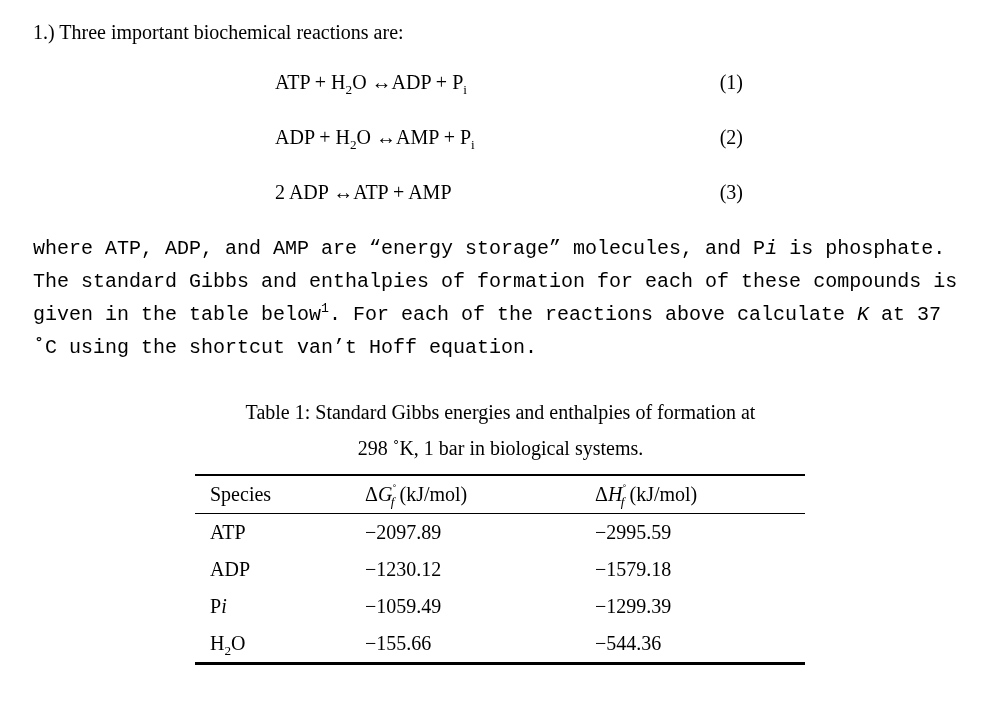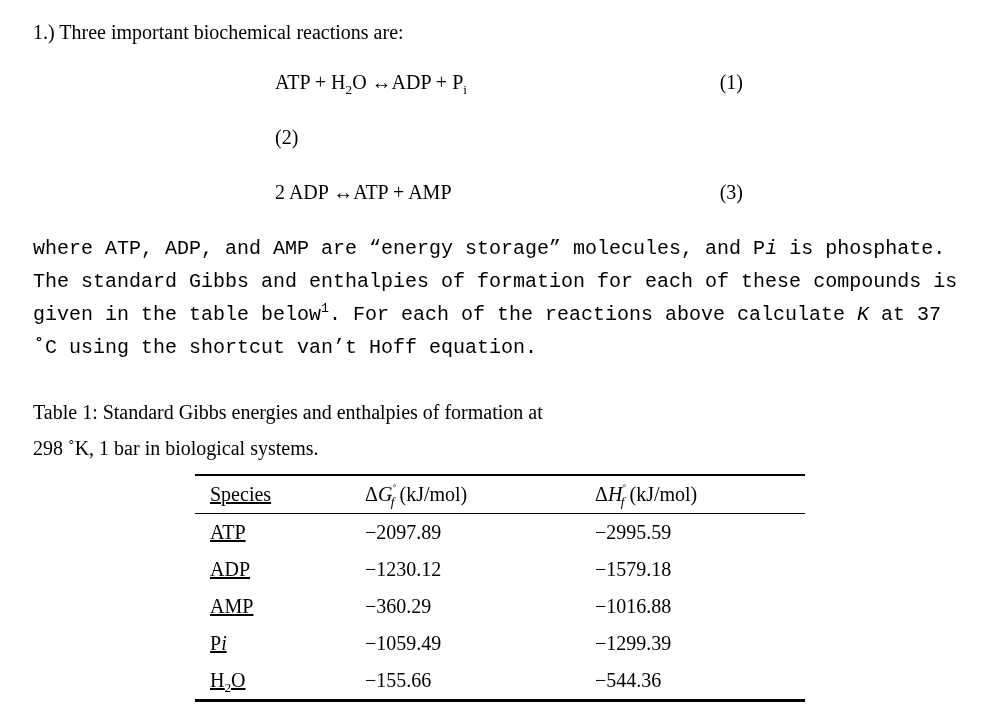--- a/index.html
+++ b/index.html
@@ -48,21 +48,21 @@
   }
   .body-par {
     margin: 26px 0 0 0;
     width: 940px;
     line-height: 33px;
     text-align: left;
     font-family: Liberation Mono, monospace;
   }
   .caption {
     margin-top: 30px;
-    text-align: left;
+    text-align: center;
     line-height: 36px;
   }
   .data-table {
     border-collapse: collapse;
     table-layout: fixed;
     width: 610px;
     margin: 8px 0 0 162px;
     border-top: 2px solid #000000;
     border-bottom: 3px solid #000000;
   }
@@ -73,21 +73,20 @@
   .data-table td {
     font-weight: normal;
     text-align: left;
     padding: 6px 0 7px 0;
     line-height: 24px;
     vertical-align: baseline;
     white-space: pre;
   }
   .data-table .col-species {
     padding-left: 15px;
-    text-decoration: underline;
   }
   sub, sup {
     font-size: 0.66em;
     line-height: 0;
   }
   sup + sub {
     margin-left: -0.45em;
   }
 </style>
 </head>
@@ -96,20 +95,21 @@
 <div class="page">
 
   <p class="intro">1.) Three important biochemical reactions are:</p>
 
   <div class="reactions">
     <div class="reaction-row">
       <span class="eq"><span>ATP + H</span><sub>2</sub><span>O ↔ADP + P</span><sub>i</sub></span>
       <span class="eqnum">(1)</span>
     </div>
     <div class="reaction-row">
+      <span class="eq"><span>ADP + H</span><sub>2</sub><span>O ↔AMP + P</span><sub>i</sub></span>
       <span class="eqnum">(2)</span>
     </div>
     <div class="reaction-row">
       <span class="eq"><span>2 ADP ↔ATP + AMP</span></span>
       <span class="eqnum">(3)</span>
     </div>
   </div>
 
   <p class="body-par"><span>where ATP, ADP, and AMP are “energy storage” molecules, and P</span><span style="font-style: italic;">i</span><span> is phosphate. The standard Gibbs and enthalpies of formation for each of these compounds is given in the table below</span><sup>1</sup><span>. For each of the reactions above calculate </span><span style="font-style: italic;">K</span><span> at 37 ˚C using the shortcut van’t Hoff equation.</span></p>
 
@@ -136,25 +136,20 @@
         <td class="col-species"><span>ATP</span></td>
         <td>−2097.89</td>
         <td>−2995.59</td>
       </tr>
       <tr>
         <td class="col-species"><span>ADP</span></td>
         <td>−1230.12</td>
         <td>−1579.18</td>
       </tr>
       <tr>
-        <td class="col-species"><span>AMP</span></td>
-        <td>−360.29</td>
-        <td>−1016.88</td>
-      </tr>
-      <tr>
         <td class="col-species"><span>P</span><span style="font-style: italic;">i</span></td>
         <td>−1059.49</td>
         <td>−1299.39</td>
       </tr>
       <tr>
         <td class="col-species"><span>H</span><sub>2</sub><span>O</span></td>
         <td>−155.66</td>
         <td>−544.36</td>
       </tr>
     </tbody>

